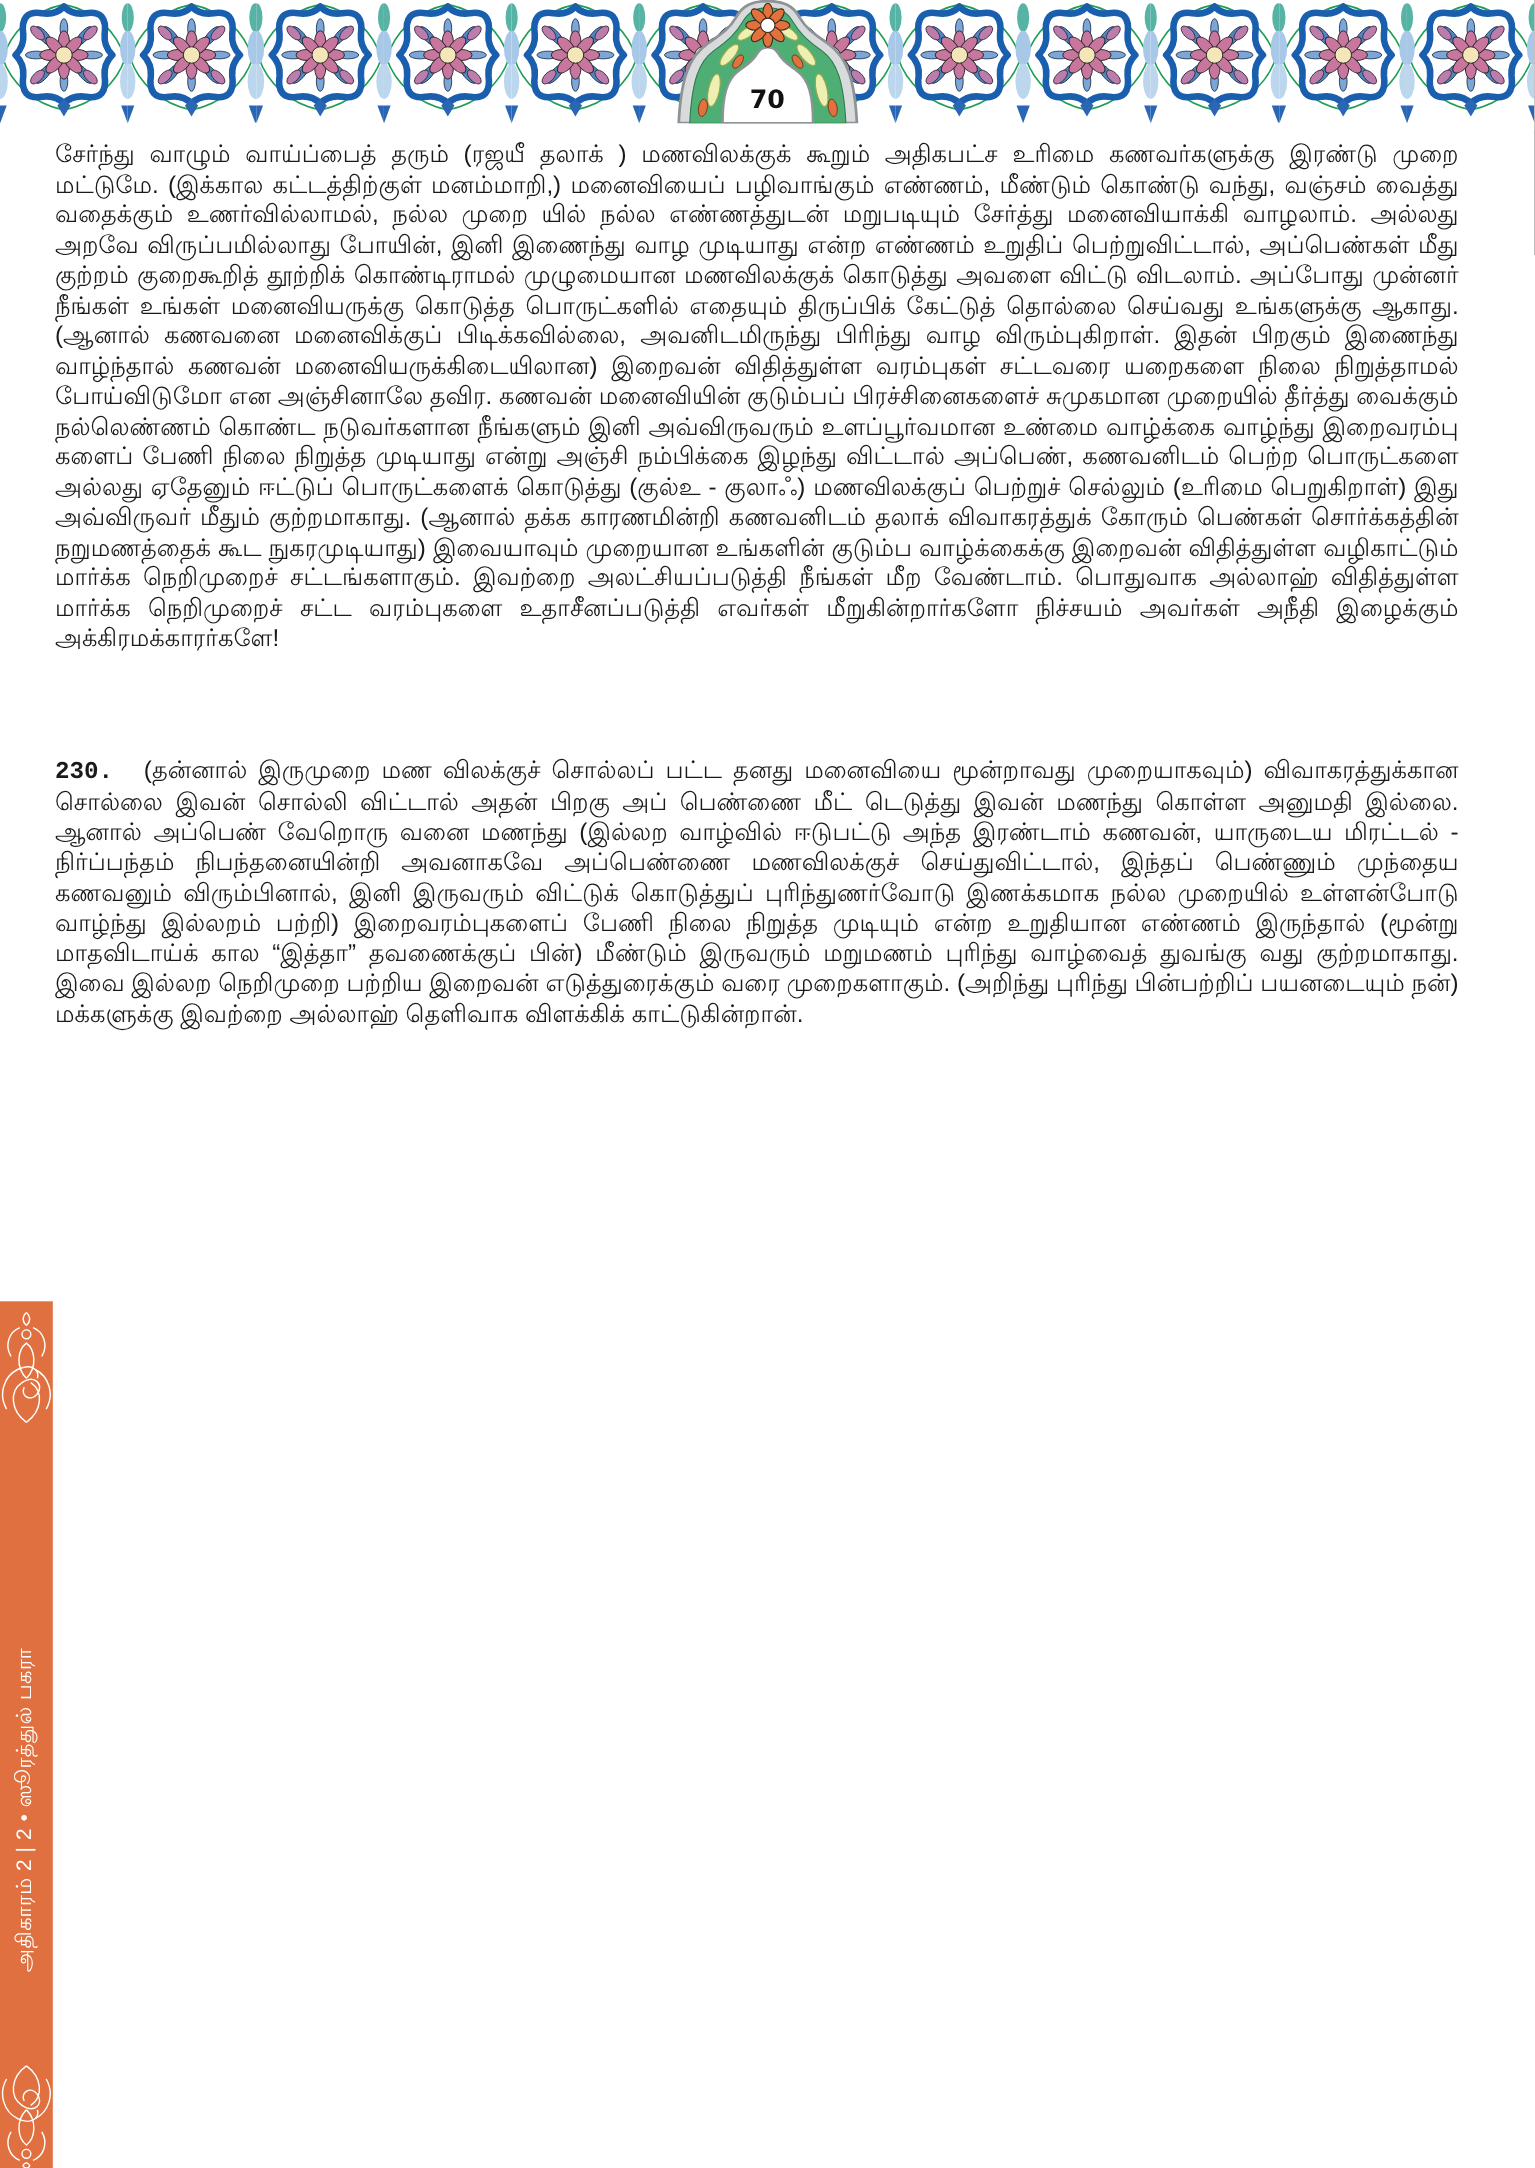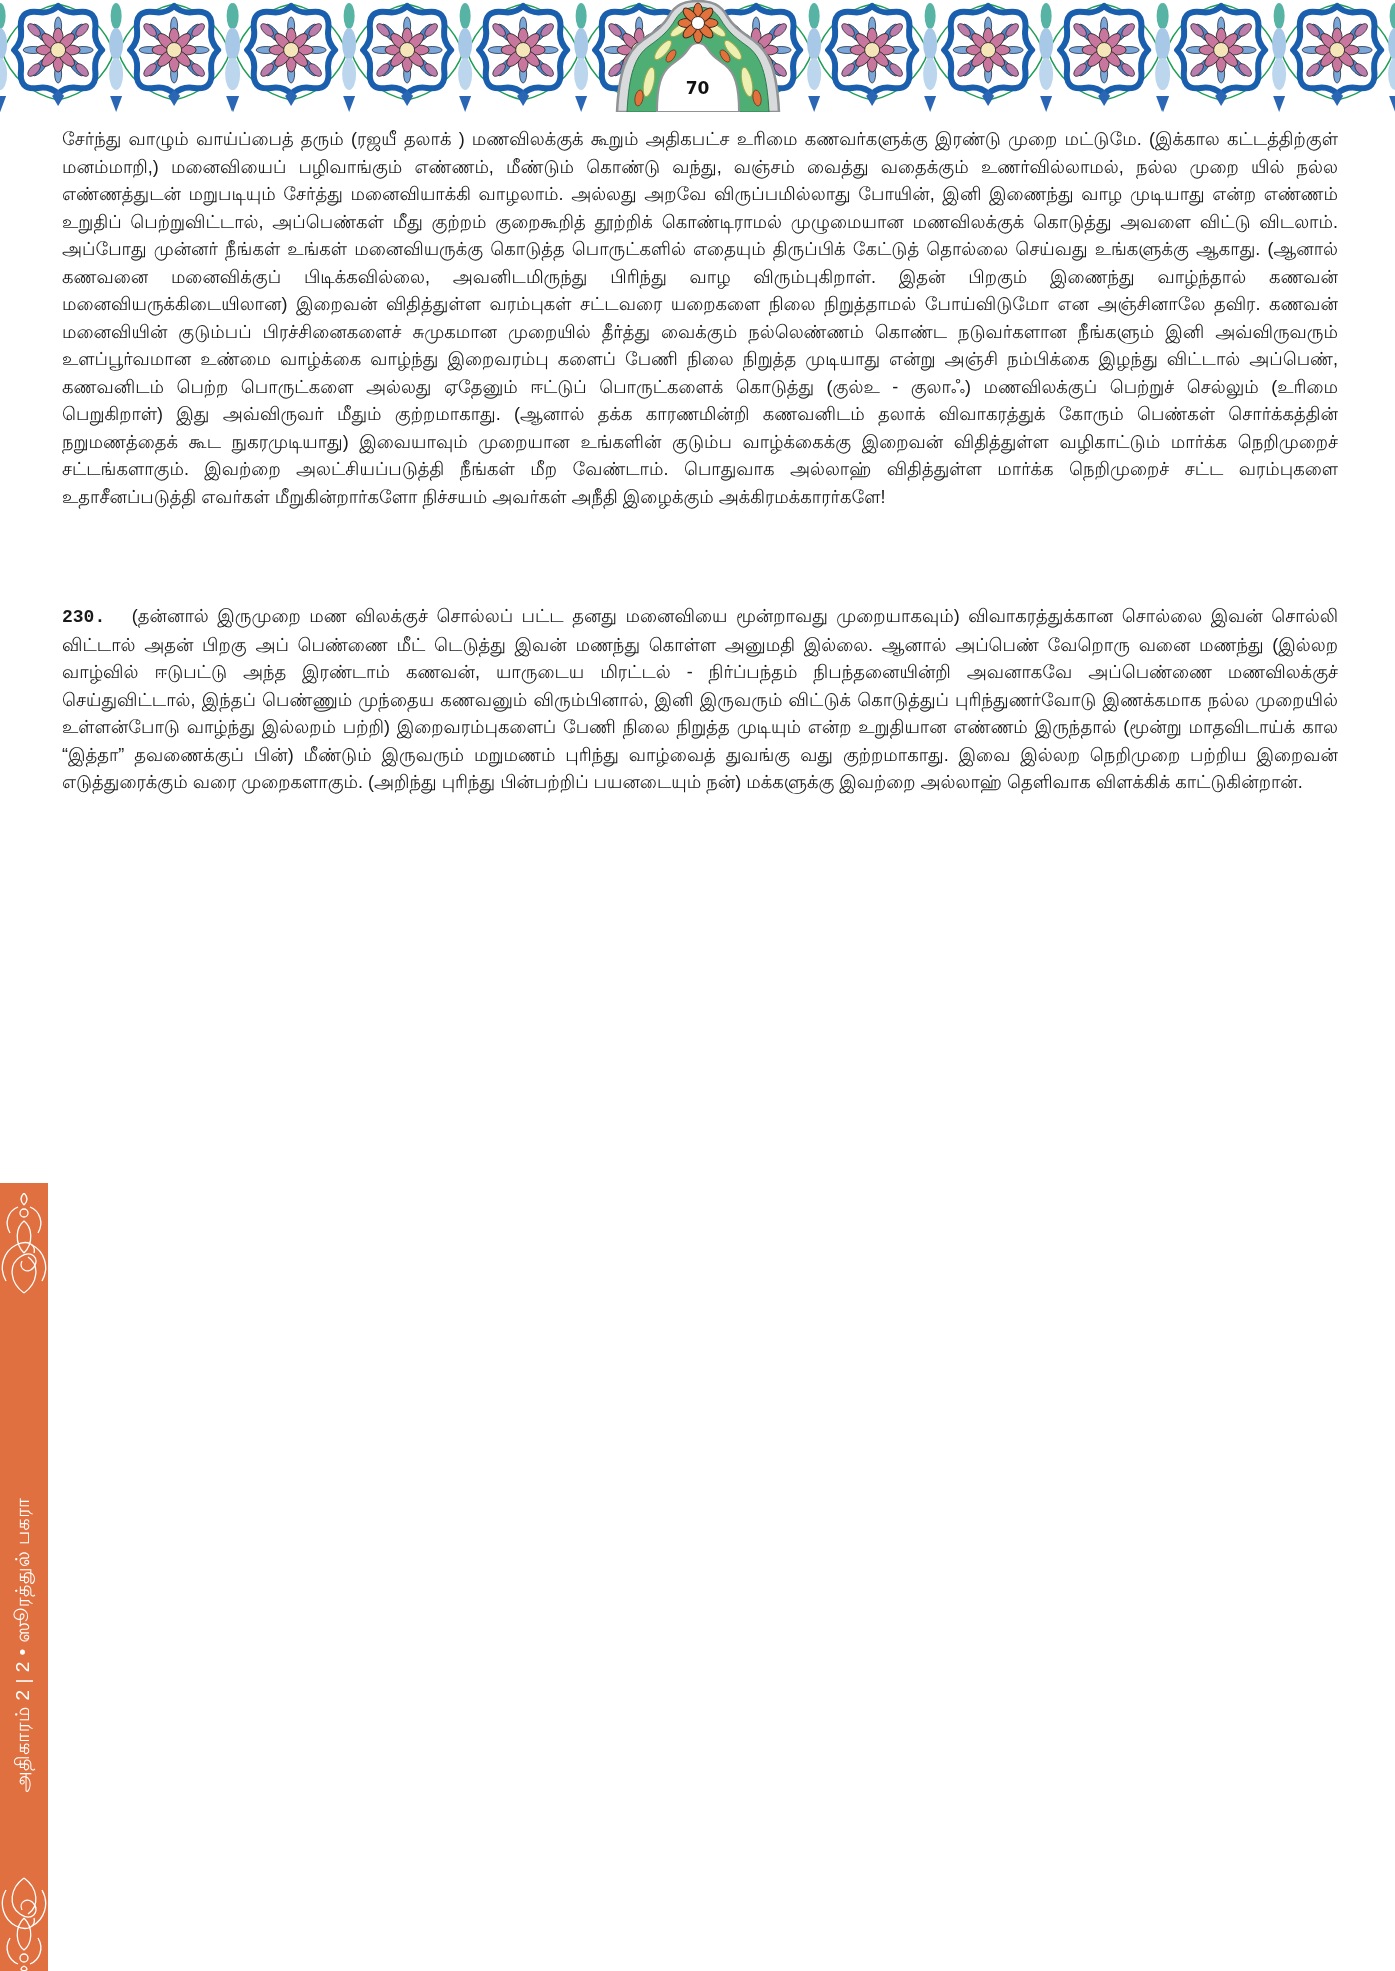--- a/index.html
+++ b/index.html
@@ -15,26 +15,26 @@
   }
   .tile-row{display:flex; flex-direction:row; width:1395px;}
   .tile-row svg{flex:0 0 auto; display:block;}
   .center-arch{
     position:absolute; top:0; left:50%; transform:translateX(-50%);
     width:170px; height:112px;
   }
   .page-number{
     position:absolute; top:78px; left:50%; transform:translateX(-50%);
     font-family:"DejaVu Sans", sans-serif; font-weight:bold;
-    font-size:17px; color:#111; letter-spacing:0px;text-align:center;
+    font-size:23px; color:#111; letter-spacing:0px;text-align:center;
   }
   
   .body-text{
-    position:absolute; top:126px; left:62px; width:1276px;
-    color:#1a1a1a; font-size:18px; line-height:27.5px;
+    position:absolute; top:126px; left:50px; width:1276px;
+    color:#1a1a1a; font-size:22px; line-height:27.5px;
     text-align:justify; text-justify:inter-word;
   }
   .body-text p{margin:0;}
   .verse-para{margin-top:92px !important;}
   .verse-num{font-weight:bold; padding-right:18px;font-family:Liberation Mono, monospace;}
   
   .side-ribbon{
     position:absolute; left:0; top:1183px; width:48px; height:788px;
     background:#e0703f;
   }

